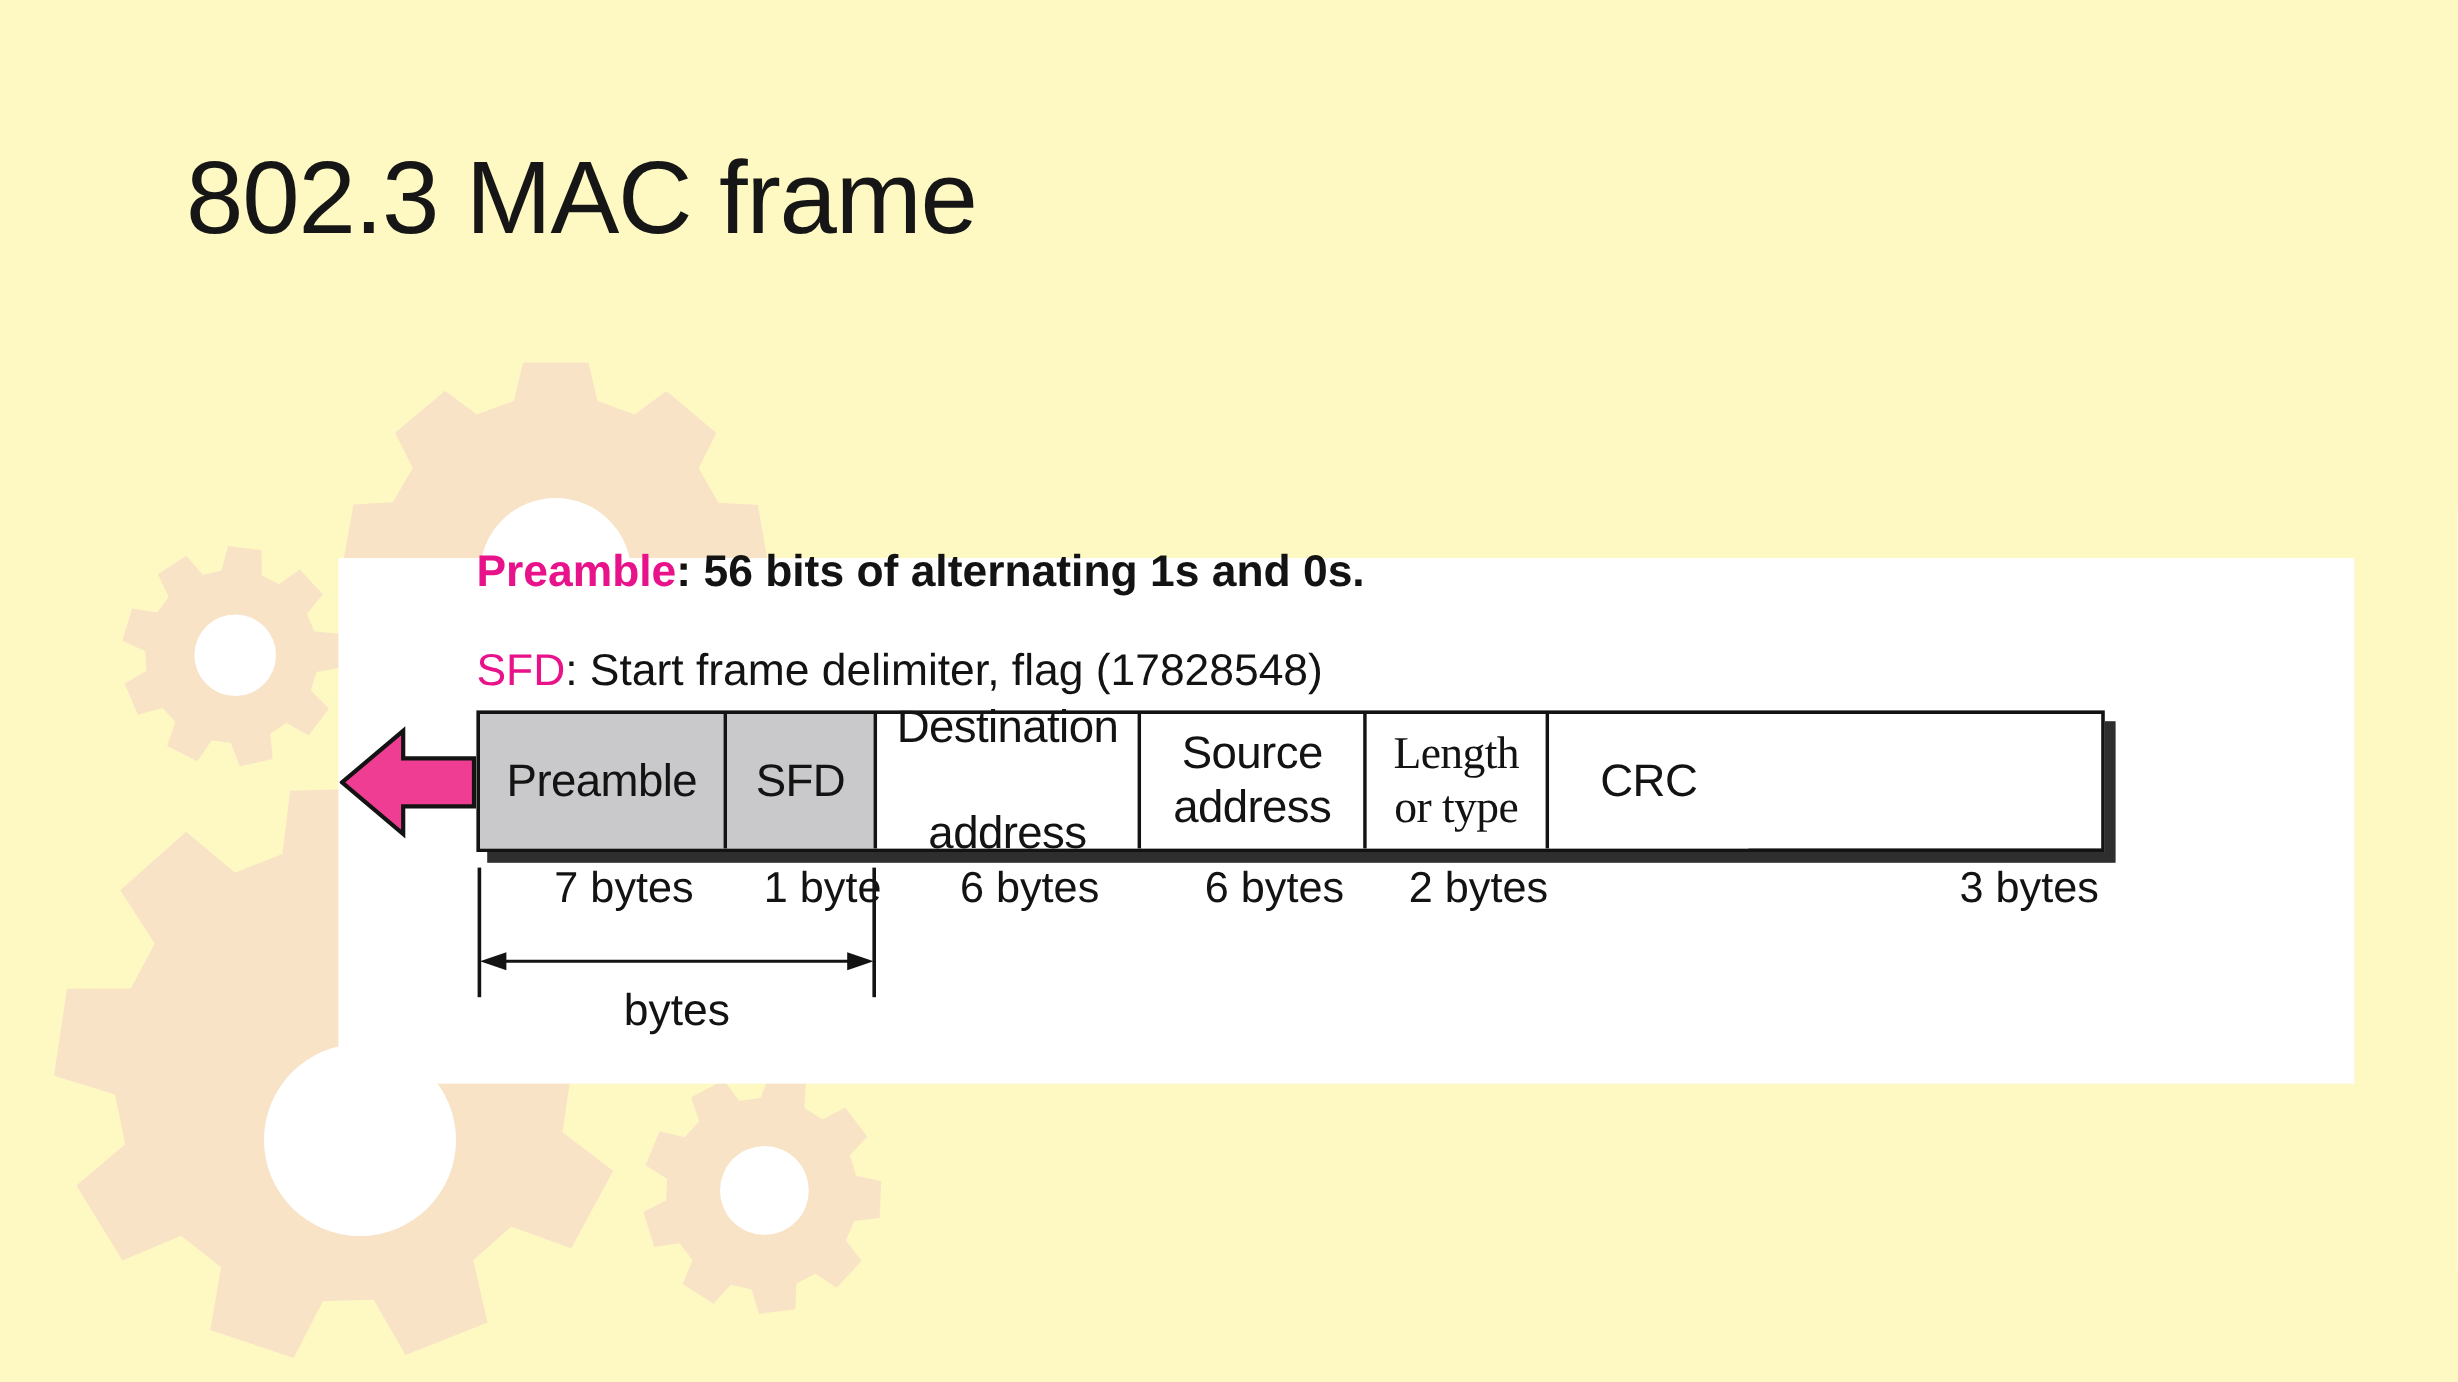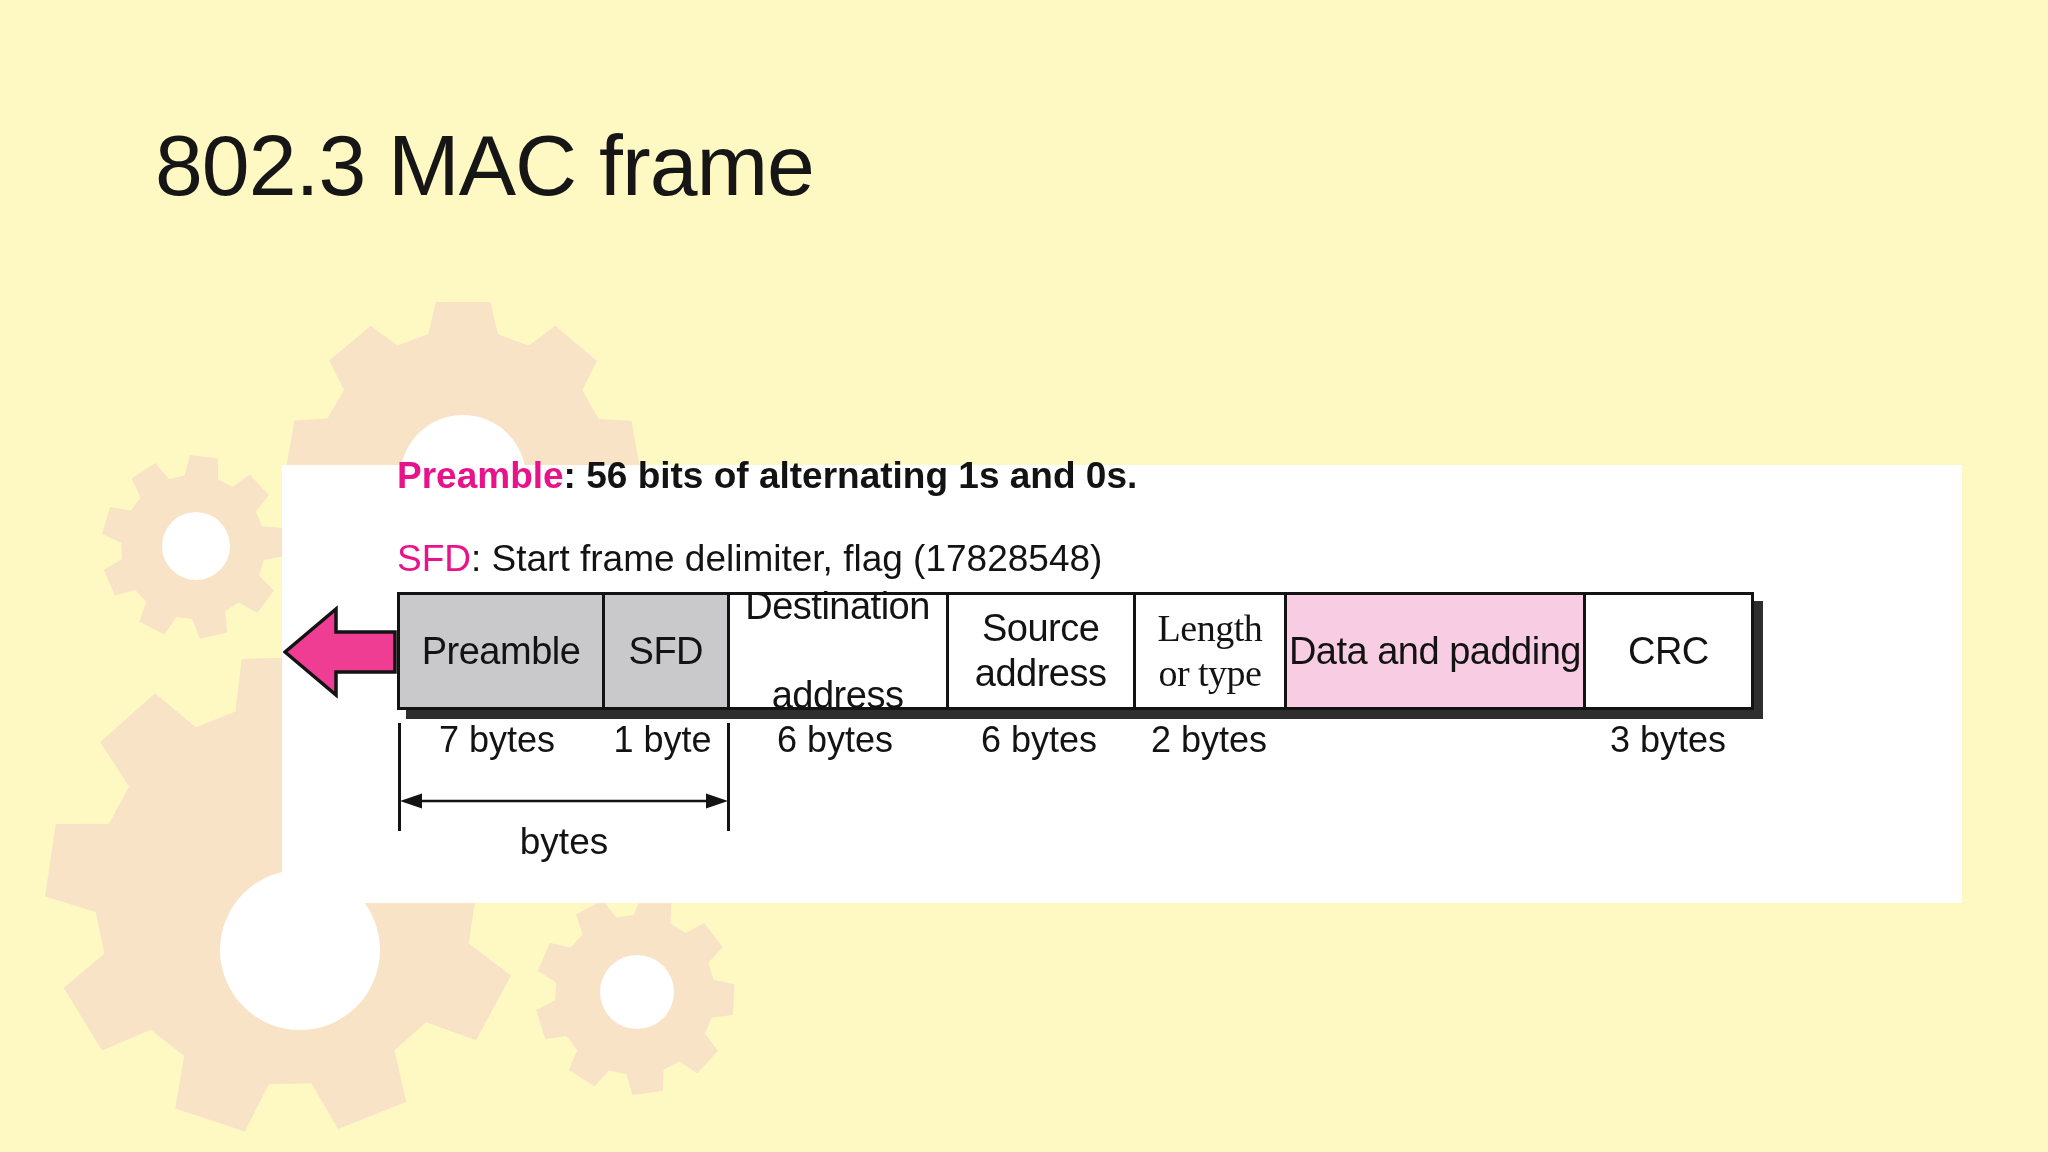--- a/index.html
+++ b/index.html
@@ -26,21 +26,21 @@
     box-sizing:border-box;border-right:3px solid var(--ink);
     display:flex;flex-direction:column;justify-content:center;align-items:center;
     overflow:visible;
   }
   .field:last-child{border-right:none;}
   .field.gray{background:var(--gray);}
   .field.white{background:#ffffff;}
   .field.pink{background:var(--pinkbox);}
   .fline{font-size:38px;line-height:45px;letter-spacing:-0.5px;white-space:nowrap;text-align:center;color:var(--ink);}
 
-  .bytes-row{position:absolute;left:394px;top:720px;width:1357px;display:flex;align-items:center;}
+  .bytes-row{position:absolute;left:417px;top:720px;width:1357px;display:flex;align-items:center;}
   .bcell{font-size:36px;line-height:40px;text-align:center;color:var(--ink);box-sizing:border-box;}
 
   .tick{position:absolute;top:723px;width:3px;height:108px;background:var(--ink);}
   .tick-left{left:398px;}
   .tick-right{left:727px;}
   .measure-arrow{position:absolute;left:398px;top:790px;width:332px;height:22px;}
   .measure-label{
     position:absolute;left:397px;top:820px;width:334px;text-align:center;
     font-size:37px;line-height:43px;color:var(--ink);
   }
@@ -87,23 +87,20 @@
         <div class="fline">address</div>
       </div>
       <div class="field white" style="width: 188px;">
         <div class="fline">Source</div>
         <div class="fline">address</div>
       </div>
       <div class="field white" style="width: 152px; font-family: Liberation Serif, serif;">
         <div class="fline">Length</div>
         <div class="fline">or type</div>
       </div>
-      <div class="field pink" style="width: 300px;">
-        <div class="fline">Data and padding</div>
-      </div>
       <div class="field white" style="width: 166px;">
         <div class="fline">CRC</div>
       </div>
     </div>
 
   <div class="bytes-row">
       <div class="bcell" style="width: 206px;">7 bytes</div>
       <div class="bcell" style="width: 125px;">1 byte</div>
       <div class="bcell" style="width: 220px;">6 bytes</div>
       <div class="bcell" style="width: 188px;">6 bytes</div>

